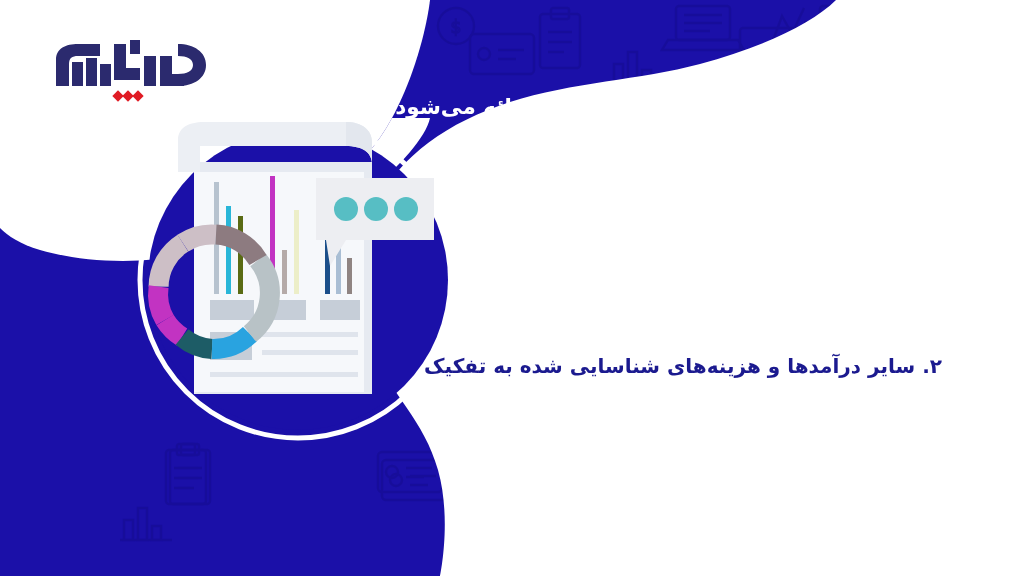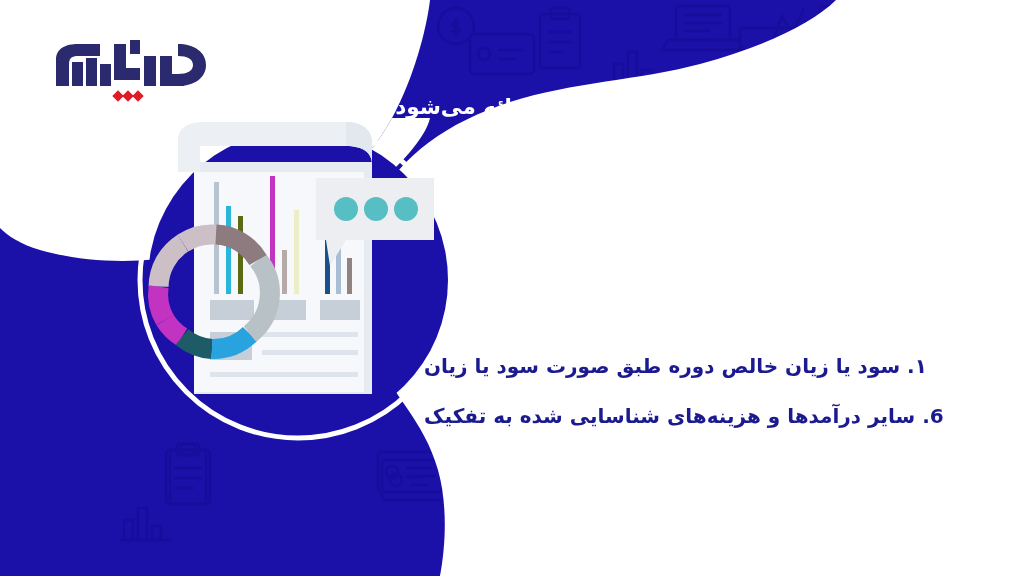--- a/index.html
+++ b/index.html
@@ -332,17 +332,16 @@
 
       <path d="M 130.0 224.0 A 52 52 0 0 0 138.0 150.0" stroke="#b8c2c6"></path>
 
       <path d="M 96.0 124.6 A 52 52 0 0 1 138.0 150.0" stroke="#8d7b80"></path>
     </g>
   </svg>
 
   <div class="heading">گزارش صورت سود و زیان جامع در دو نوع ارائه می‌شود</div>
 
   <div class="list">
-    <div class="list-item">۱. سود یا زیان خالص دوره طبق صورت سود یا زیان</div>
-    <div class="list-item">6. سایر درآمدها و هزینه‌های شناسایی شده به تفکیک</div>
+    <div class="list-item">۲. سایر درآمدها و هزینه‌های شناسایی شده به تفکیک</div>
   </div>
 
 </div>
 
 </body></html>

